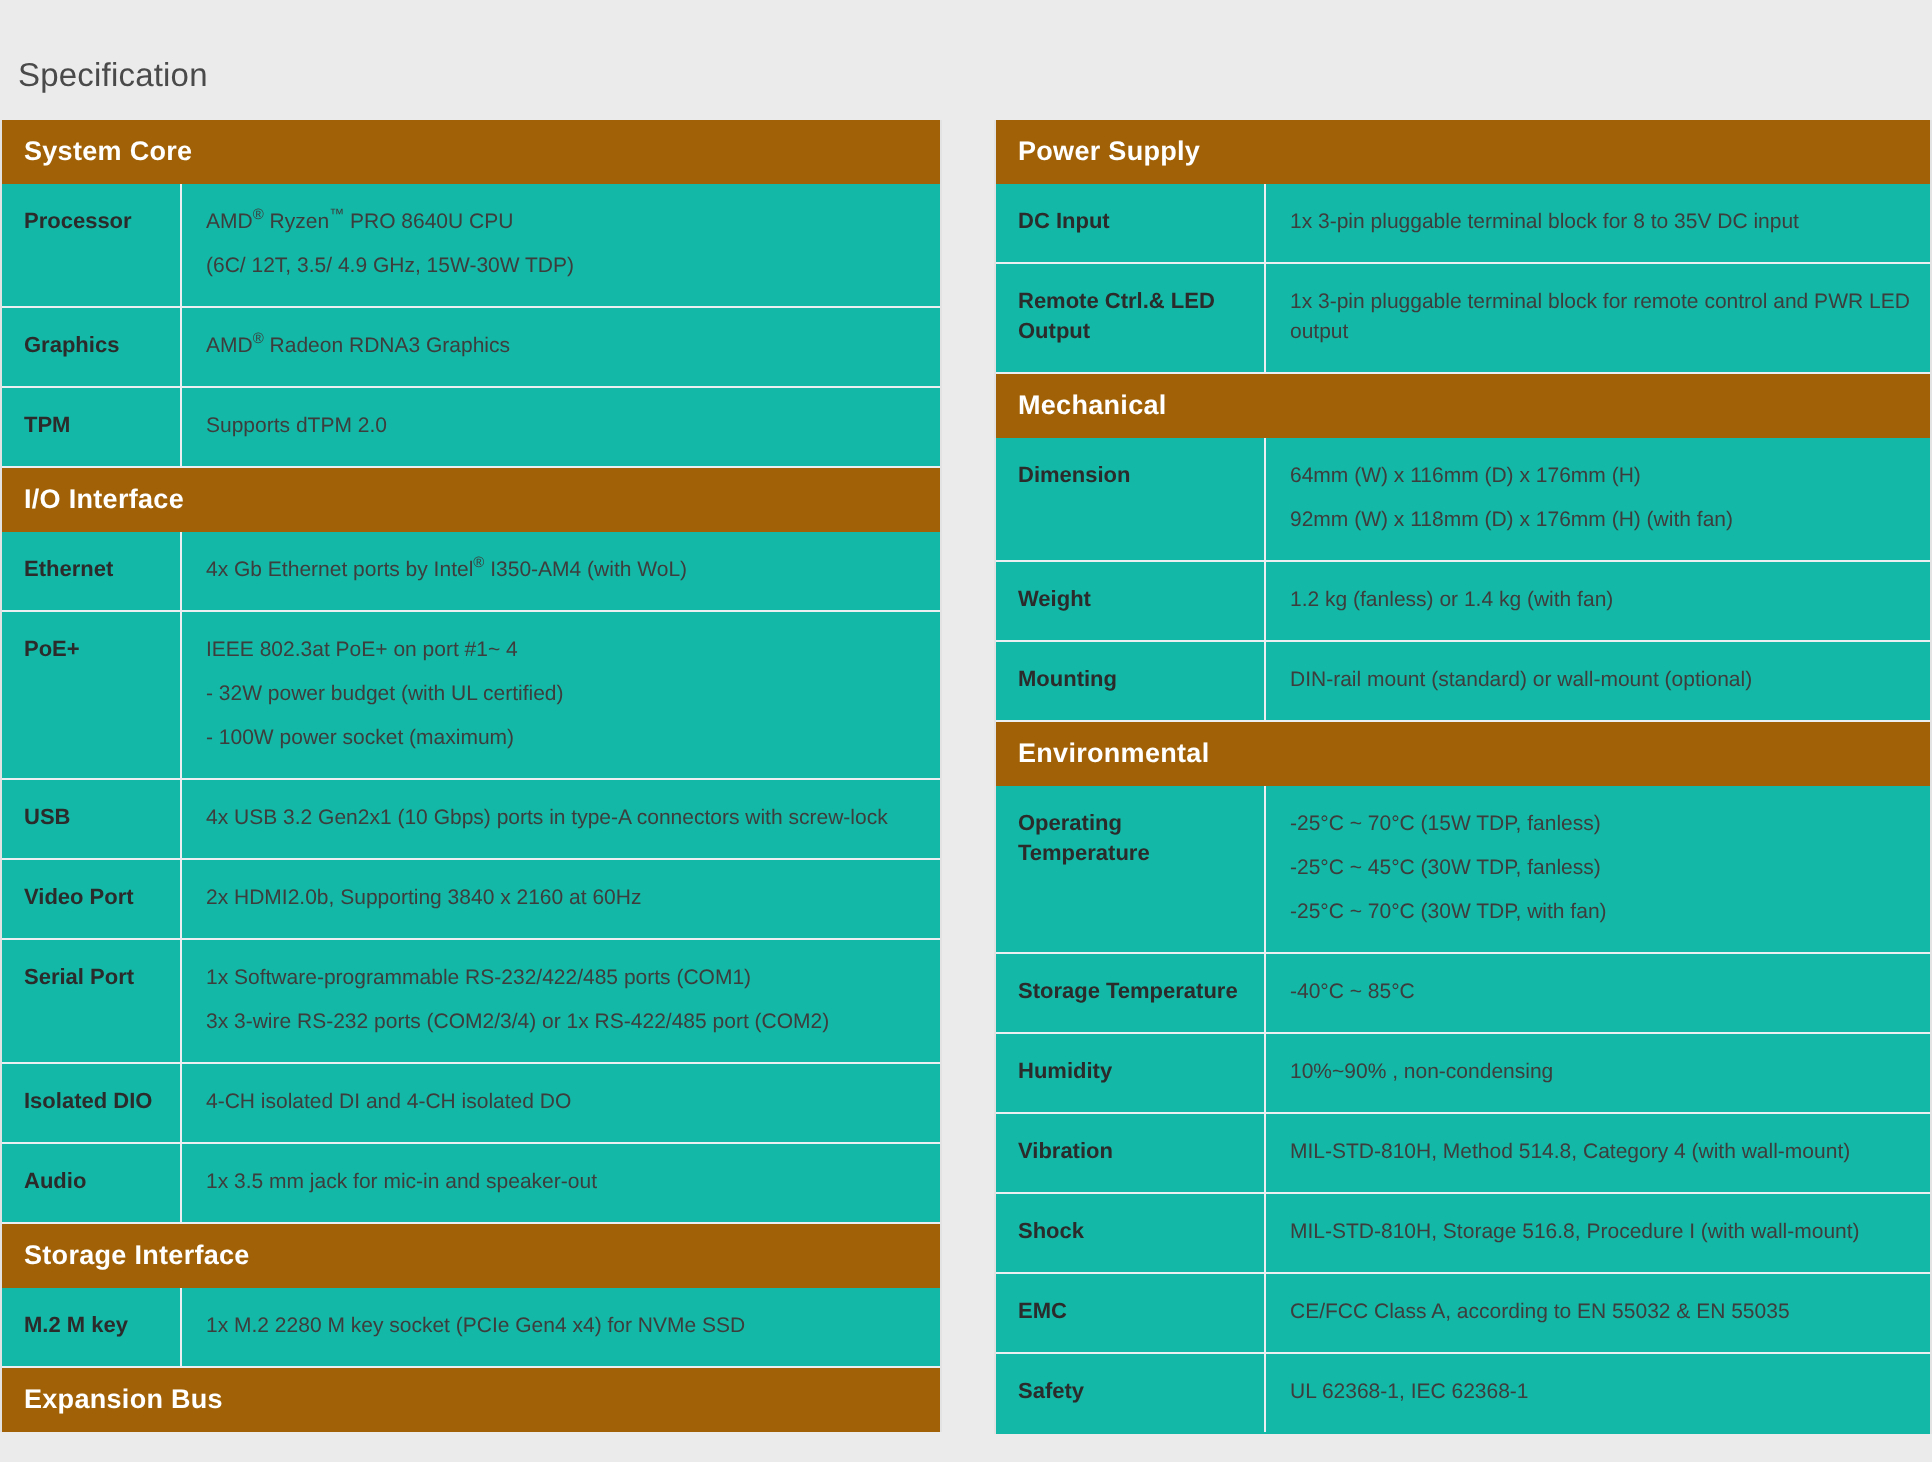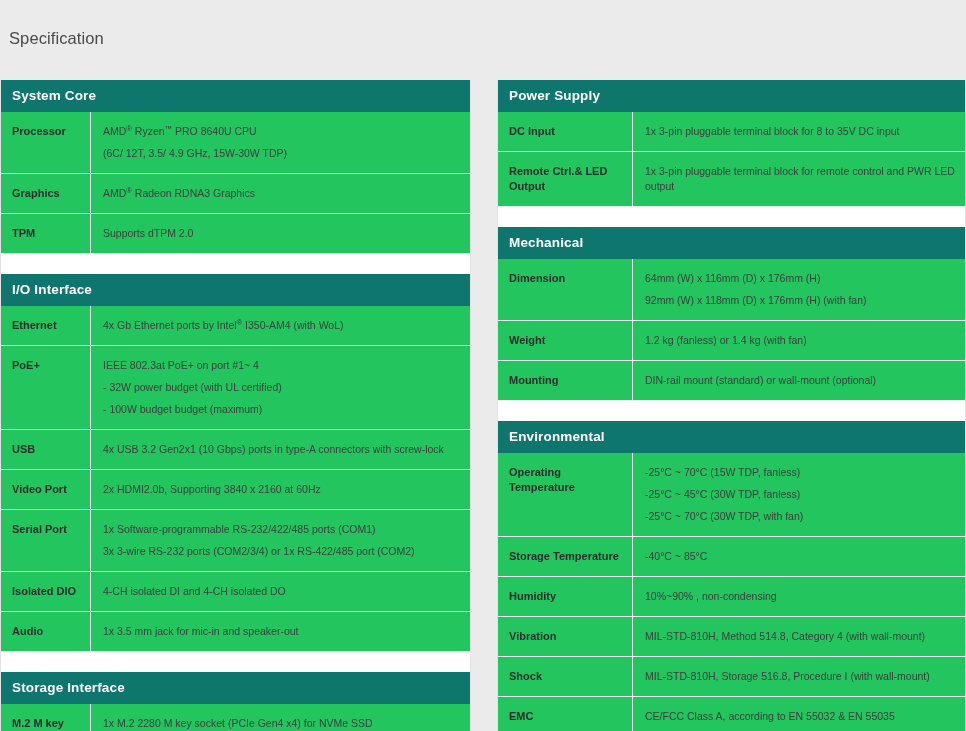--- a/index.html
+++ b/index.html
@@ -45,35 +45,34 @@
 
   .spec-table {
     width: 100%;
     background: #ffffff;
     border: 1px solid #e3e3e3;
     border-top: none;
     border-bottom: none;
   }
 
   .section-header {
-    background: #0f766e;
+    background: #a16207;
     color: #ffffff;
     font-size: 13.5px;
     font-weight: bold;
     padding: 9px 0 9px 11px;
     line-height: 14px;
     letter-spacing: 0.15px;
-    margin-top: 20px;
   }
 
   .spec-row {
     display: flex;
     align-items: stretch;
     border-bottom: 1px solid #eceff1;
-    background: #22c55e;
+    background: #14b8a6;
     justify-content: flex-end;
   }
   .spec-row:last-child { border-bottom: 1px solid #14b8a6; }
 
   .spec-label {
     flex: 0 0 90px;
     font-size: 11px;
     font-weight: bold;
     color: #2b2b2b;
     padding: 12px 6px 12px 11px;
@@ -138,21 +137,21 @@
             <div class="spec-label">Ethernet</div>
             <div class="spec-value">
               <span class="vline">4x Gb Ethernet ports by Intel<sup>®</sup> I350-AM4 (with WoL)</span>
             </div>
           </div>
           <div class="spec-row">
             <div class="spec-label">PoE+</div>
             <div class="spec-value">
               <span class="vline">IEEE 802.3at PoE+ on port #1~ 4</span>
               <span class="vline">- 32W power budget (with UL certified)</span>
-              <span class="vline">- 100W budget budget (maximum)</span>
+              <span class="vline">- 100W power socket (maximum)</span>
             </div>
           </div>
           <div class="spec-row">
             <div class="spec-label">USB</div>
             <div class="spec-value">
               <span class="vline">4x USB 3.2 Gen2x1 (10 Gbps) ports in type-A connectors with screw-lock</span>
             </div>
           </div>
           <div class="spec-row">
             <div class="spec-label">Video Port</div>

